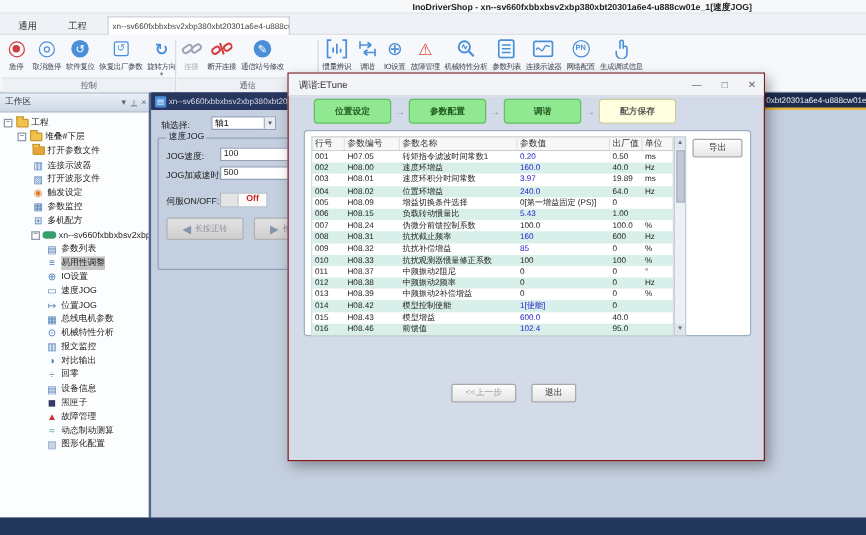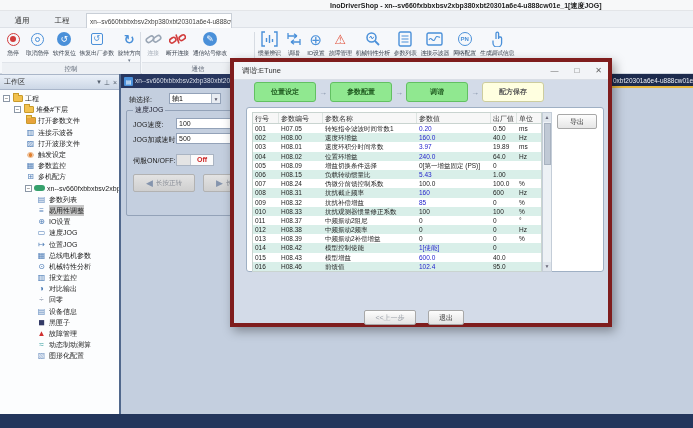--- a/index.html
+++ b/index.html
@@ -67,21 +67,21 @@
   .gleg { position:absolute; top:-5px; left:6px; background:#c4cfdf; font-size:7px; color:#223; padding:0 2px; line-height:8px; }
   .toggle { position:absolute; width:38px; height:12px; border:1px solid #aab4c2; background:#f2f2f2; display:flex; cursor:pointer; }
   .toggle .tleft { width:14px; background:#e4e4e4; border-right:1px solid #c2c8d2; }
   .toggle .tright { flex:1; background:#fbfbfb; font-size:7px; font-weight:bold; color:#cc2222; text-align:center; line-height:10px; }
   .jogbtn { position:absolute; height:18px; background:linear-gradient(#e3e3e3,#cfcfcf); border:1px solid #b2b2b2; border-radius:2px; display:flex; align-items:center; justify-content:center; gap:3px; font-size:6.5px; color:#8a8f98; cursor:pointer; }
   .jogbtn .jarrow { font-size:9px; color:#8494ad; }
 
   .statusbar { position:absolute; left:0; top:414px; width:693px; height:14px; background:#23365c; }
 
   
-  .dialog { position:absolute; left:230px; top:58px; width:382px; height:269px; background:#d3dbe8; border:4px solid #7f1d1d; box-shadow:3px 4px 10px rgba(0,0,0,.35); z-index:10; }
+  .dialog { position:absolute; left:230px; top:58px; width:382px; height:311px; background:#d3dbe8; border:1px solid #7f1d1d; box-shadow:3px 4px 10px rgba(0,0,0,.35); z-index:10; }
   .dtitle { height:18px; background:#f2f4f7; border-bottom:1px solid #d9dee5; position:relative; }
   .dtitle .dtext { font-size:7.5px; color:#333; line-height:17px; padding-left:8px; }
   .dwbtns { position:absolute; right:6px; top:0; height:17px; display:flex; gap:16px; align-items:center; font-size:8px; color:#666; }
   .dwbtns span { cursor:pointer; line-height:1; }
   .steps { position:absolute; left:20px; top:20px; height:20px; display:flex; align-items:center; }
   .step { width:62px; height:20px; border-radius:3px; font-size:7px; font-weight:bold; display:flex; align-items:center; justify-content:center; cursor:pointer; }
   .step.green { background:#90e890; border:1px solid #62c062; color:#215c21; }
   .step.cream { background:#ffffe0; border:1px solid #cdcd9e; color:#555; }
   .steparrow { width:14px; text-align:center; font-size:8px; color:#7d8ca3; }
   .dpanel { position:absolute; left:12px; top:45px; width:358px; height:165px; background:#fff; border:1px solid #9fb0c4; border-radius:3px; }

